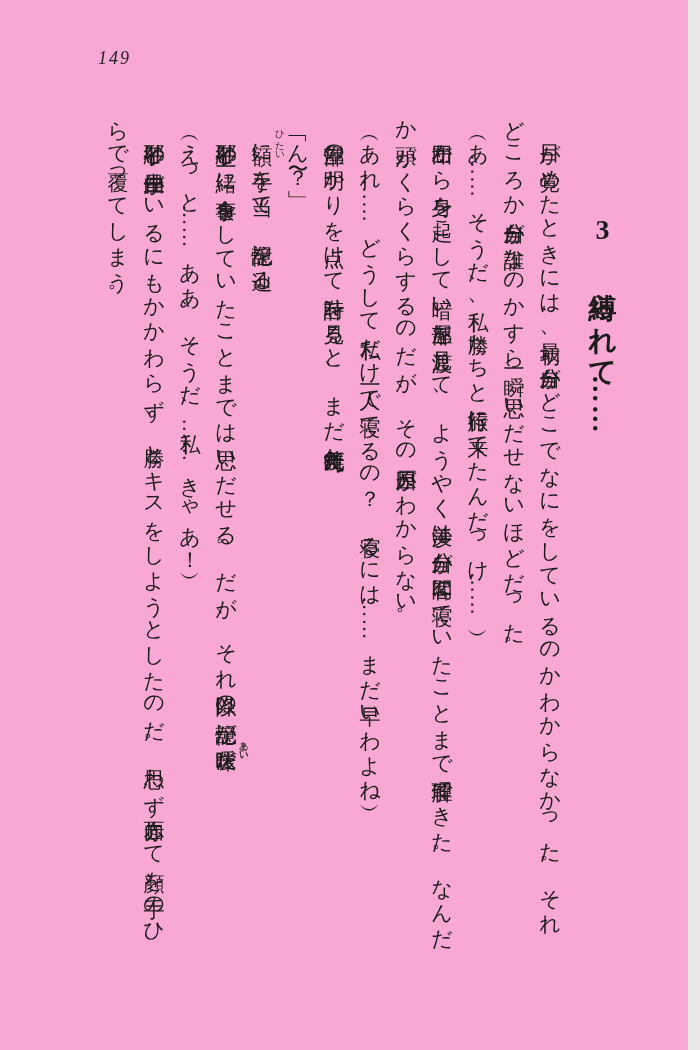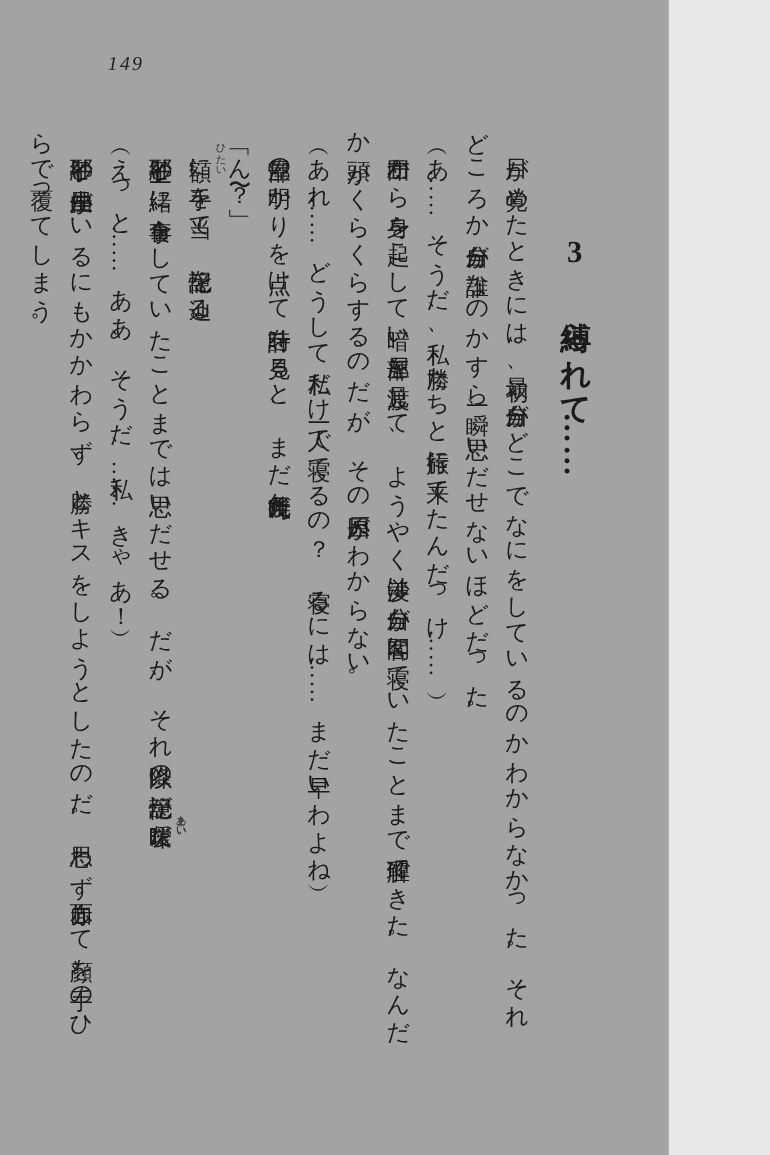--- a/index.html
+++ b/index.html
@@ -2,23 +2,23 @@
 <html lang="ja"><head>
 <meta charset="utf-8">
 <style>
   html, body {
     margin: 0;
     padding: 0;
     background: #e8e8e6;
   }
   .page {
     position: relative;
-    width: 608px;
+    width: 688px;
     height: 1050px;
-    background: #a3a3a3;
+    background: #f9a8d4;
     color: #1b1b1b;
     font-family: "Liberation Serif", "DejaVu Serif", serif;
     overflow: hidden;
   }
   .page-number {
     position: absolute;
     top: 48px;
     left: 98px;
     font-size: 18px;
     font-style: italic;

